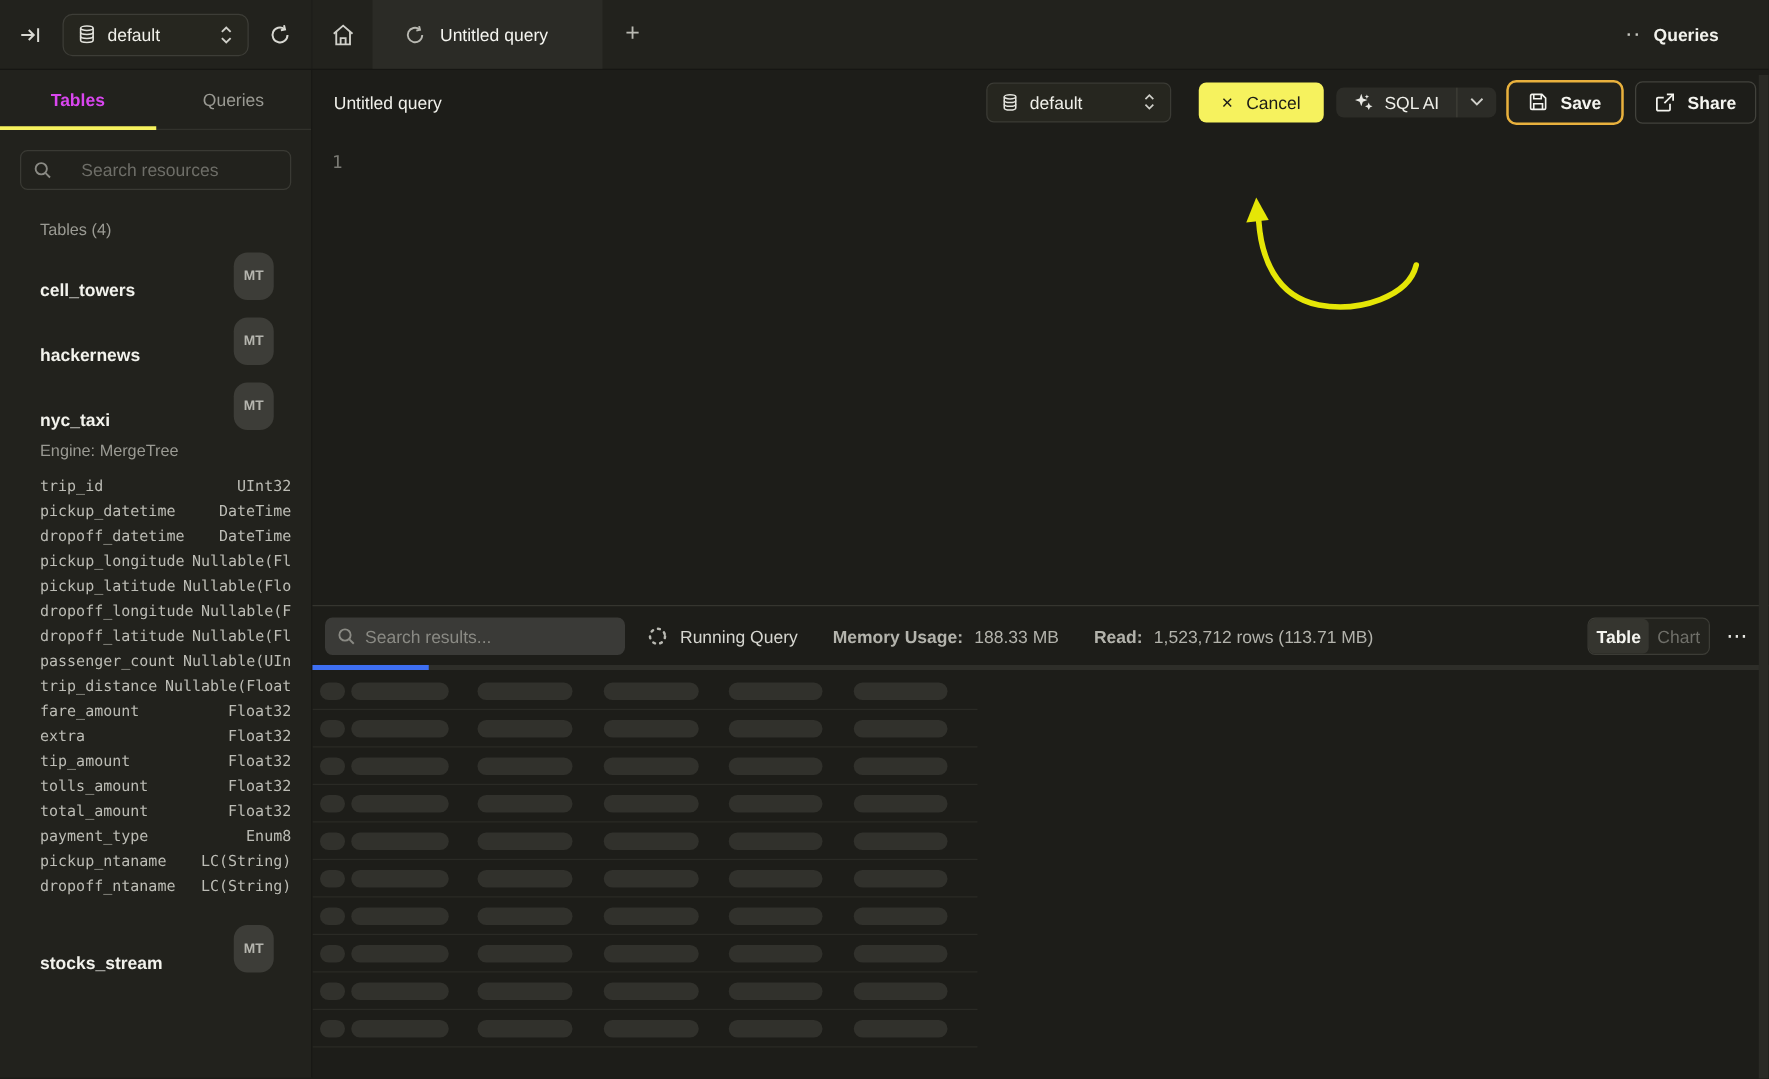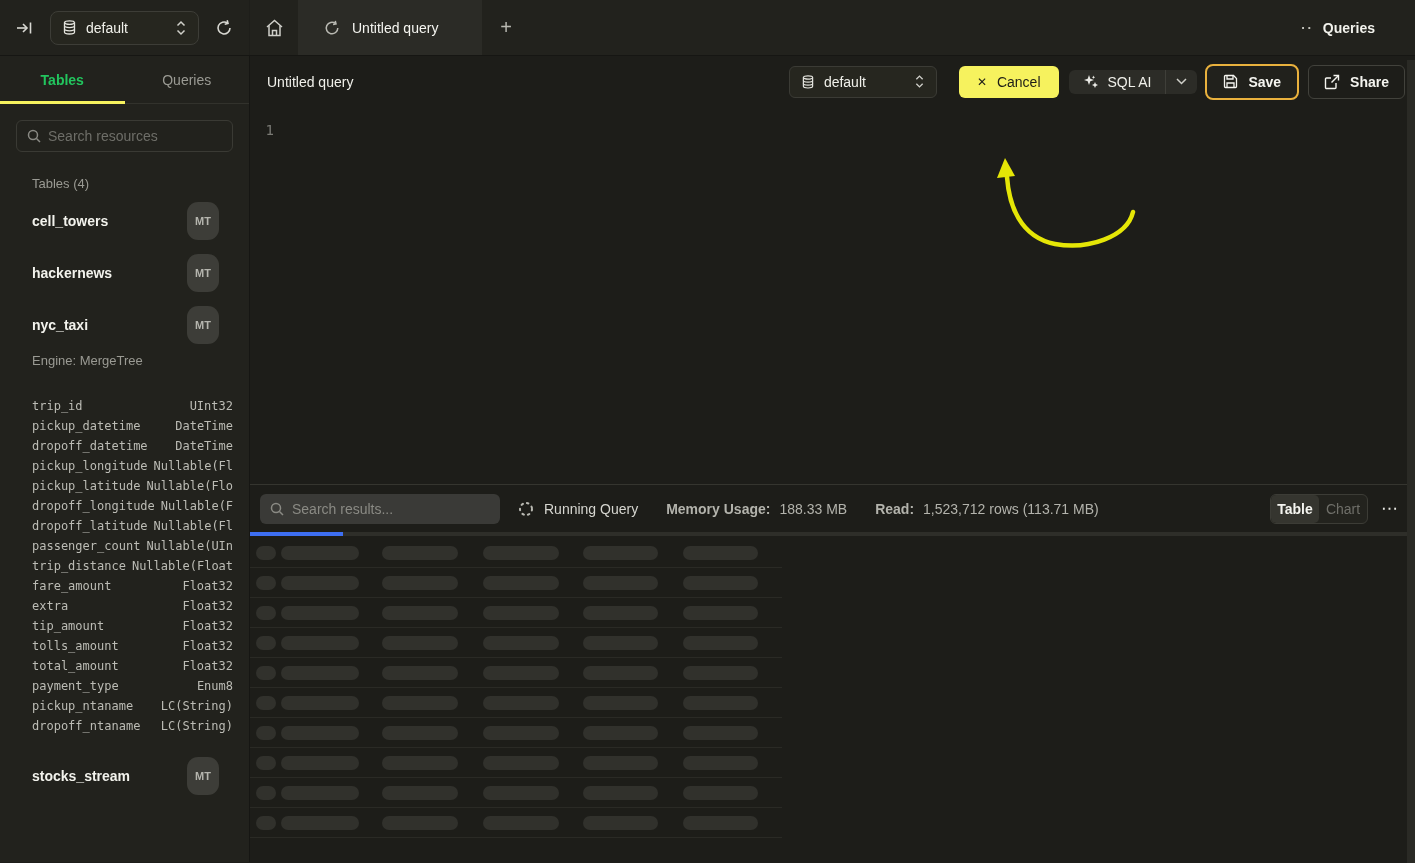--- a/index.html
+++ b/index.html
@@ -32,40 +32,40 @@
   
   .content { display:flex; height:806px; }
   .sidebar { width:250px; flex:0 0 250px; background:#22221d; border-right:1px solid #161613;
     display:flex; flex-direction:column; overflow:hidden; }
   .main { flex:1; position:relative; background:#1d1d19; display:flex; flex-direction:column; }
 
   
   .side-tabs { display:flex; height:48px; border-bottom:1px solid #32322c; }
   .side-tab { flex:1; display:flex; align-items:center; justify-content:center; font-size:14px;
     color:#9a9a93; background:transparent; border:none; cursor:pointer; position:relative; }
-  .side-tab.active { color:#22c55e; font-weight:700; }
+  .side-tab.active { color:#d946ef; font-weight:700; }
   .side-tab.active::after { content:""; position:absolute; left:0; right:0; bottom:-1px;
     height:3px; background:var(--accent,#f6f25e); }
   .new-table-btn { margin:18px 16px 0; height:32px; display:flex; align-items:center;
     justify-content:center; gap:9px; background:var(--accent,#f6f25e); color:#1c1c17;
     font-size:14px; font-weight:500; border:none; border-radius:6px; cursor:pointer; }
-  .side-search { margin:16px 16px 0; height:32px; display:flex; align-items:center; gap:7px;
+  .side-search { margin:16px 16px 0; height:32px; display:flex; align-items:center; gap:24px;
     padding:0 10px; border:1px solid #3a3a34; border-radius:6px; background:transparent; }
   .side-search input { flex:1; background:transparent; border:none; outline:none;
     color:#d6d6d0; font-size:14px; font-family:inherit; }
   .side-search input::placeholder { color:#6e6e68; }
   .section-label { margin:24px 0 4px 32px; font-size:13px; color:#9a9a93; }
-  .table-row { display:flex; align-items:center; justify-content:space-between;
+  .table-row { display:flex; align-items:flex-end; justify-content:space-between;
     padding:7px 30px 7px 32px; cursor:pointer; }
   .table-name { font-size:14px; font-weight:600; color:#f2f2ec; }
   .mt-badge { min-width:32px; height:38px; padding:0 8px; display:flex; align-items:center;
     justify-content:center; background:#3d3d38; border-radius:11px; font-size:11px;
     font-weight:600; color:#b5b5ae; }
   .engine-label { margin:2px 0 8px 32px; font-size:13px; color:#9a9a93; }
-  .cols { margin:20px 16px 0; }
+  .cols { margin:3px 16px 0; }
   .col-row { display:flex; justify-content:space-between; gap:6px; height:20px;
     align-items:center; padding:0 0 0 16px; overflow:hidden; cursor:pointer; }
   .col-name { font-family:"DejaVu Sans Mono", monospace; font-size:12px; color:#bcbcb5;
     white-space:nowrap; flex-shrink:0; }
   .col-type { font-family:"DejaVu Sans Mono", monospace; font-size:12px; color:#bcbcb5;
     white-space:nowrap; overflow:hidden; }
   .stocks-row { margin-top:14px; }
 
   
   .query-toolbar { height:51px; display:flex; align-items:center; padding:0 10px 0 17px; }

